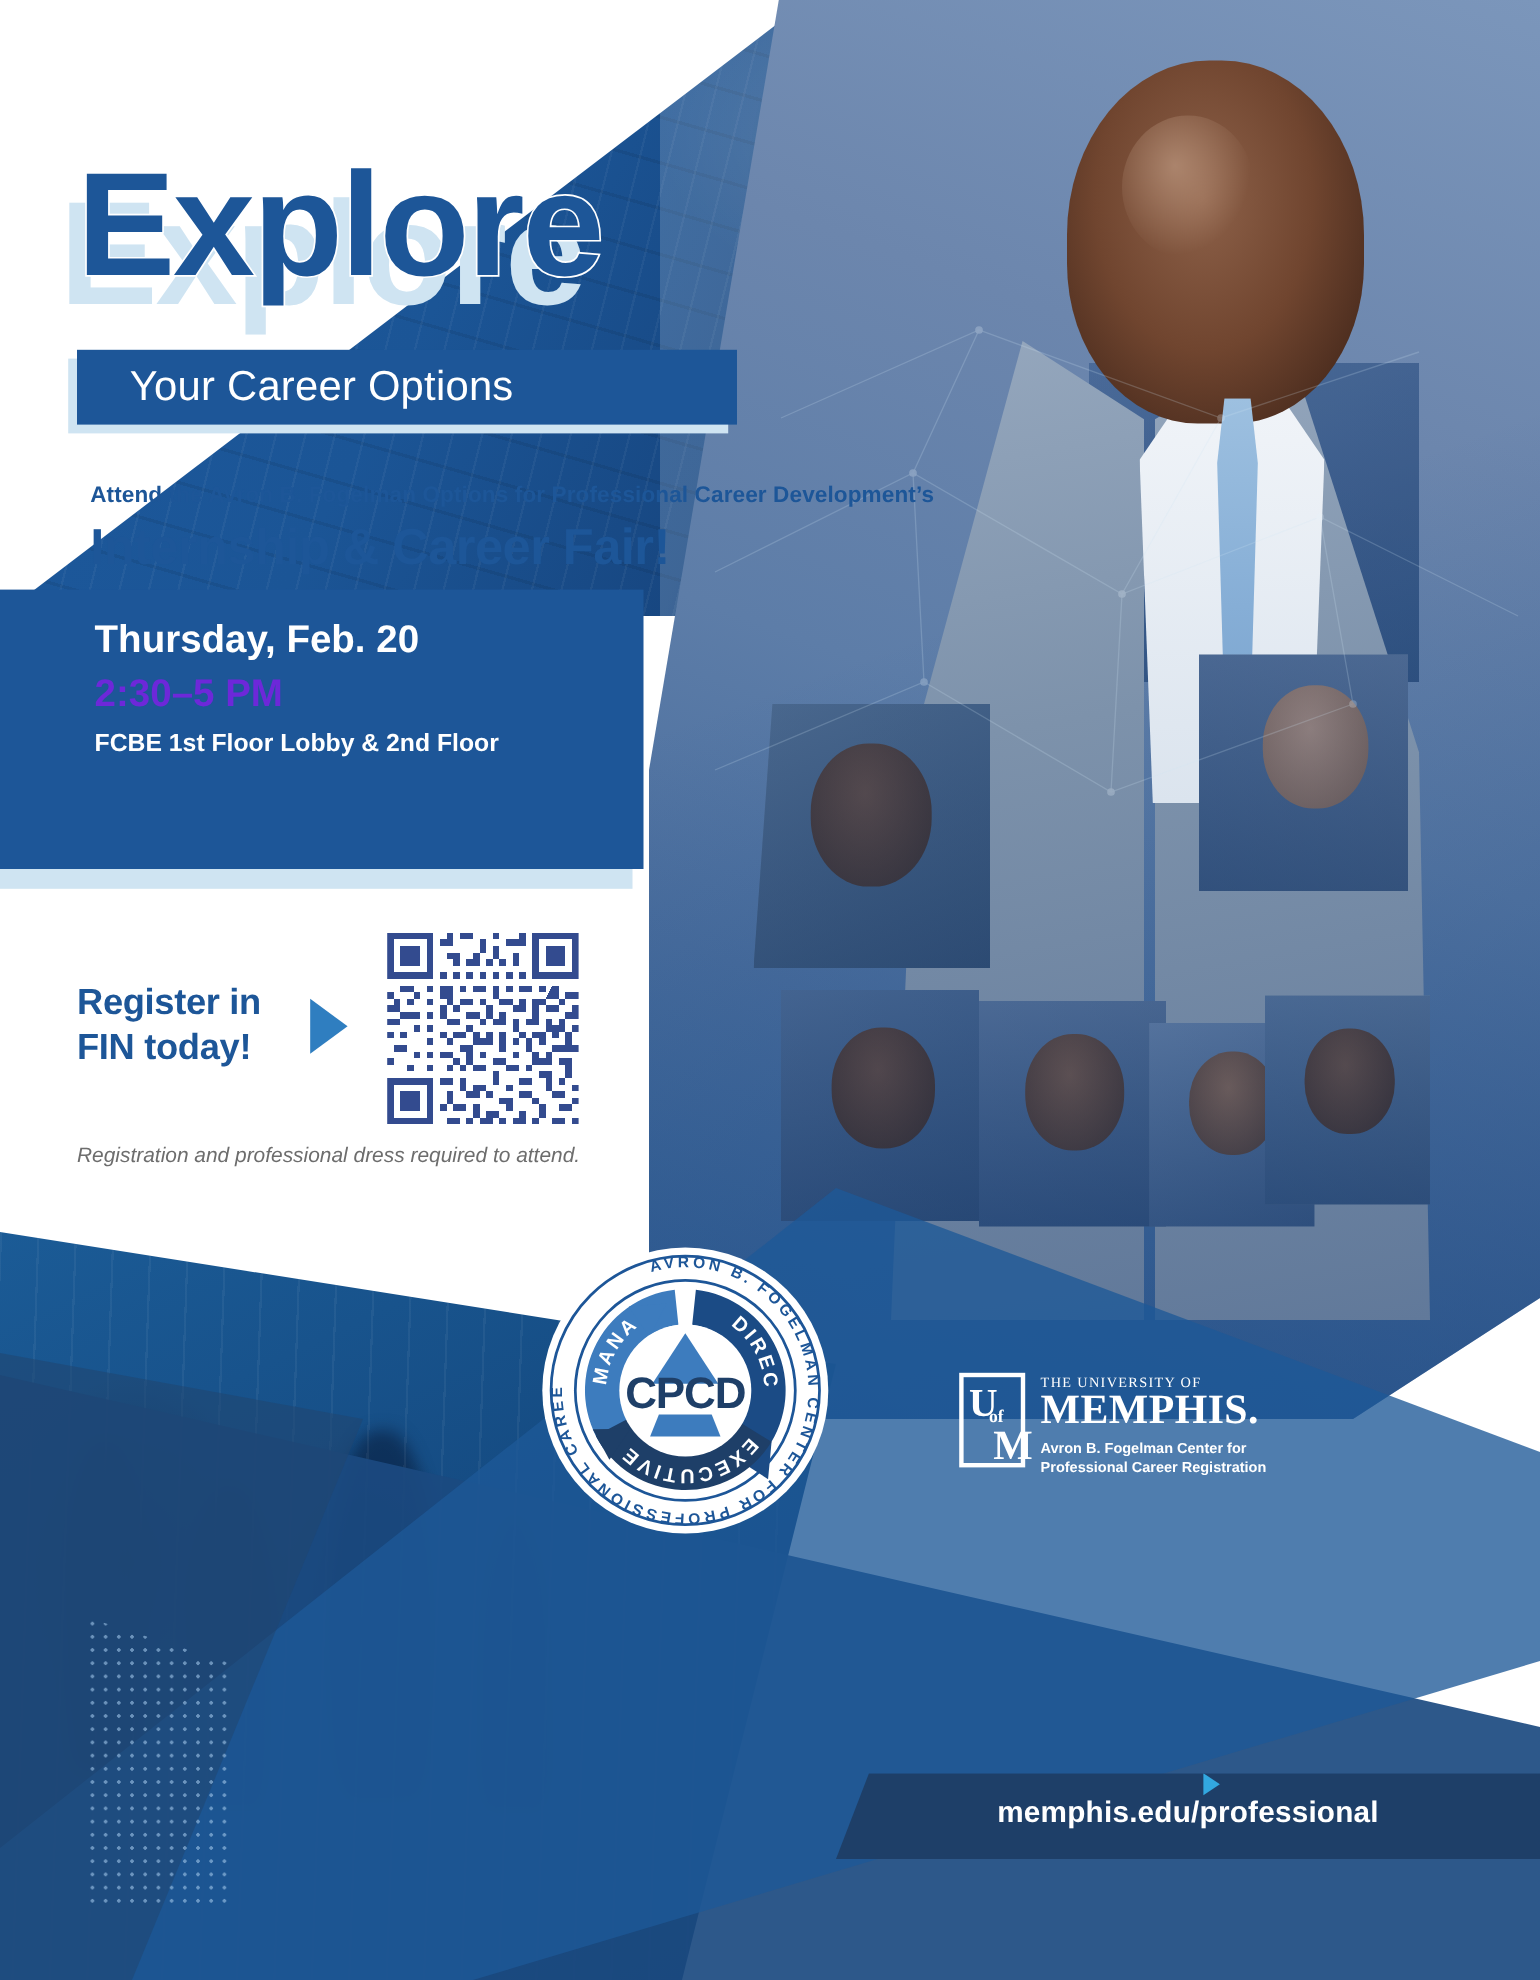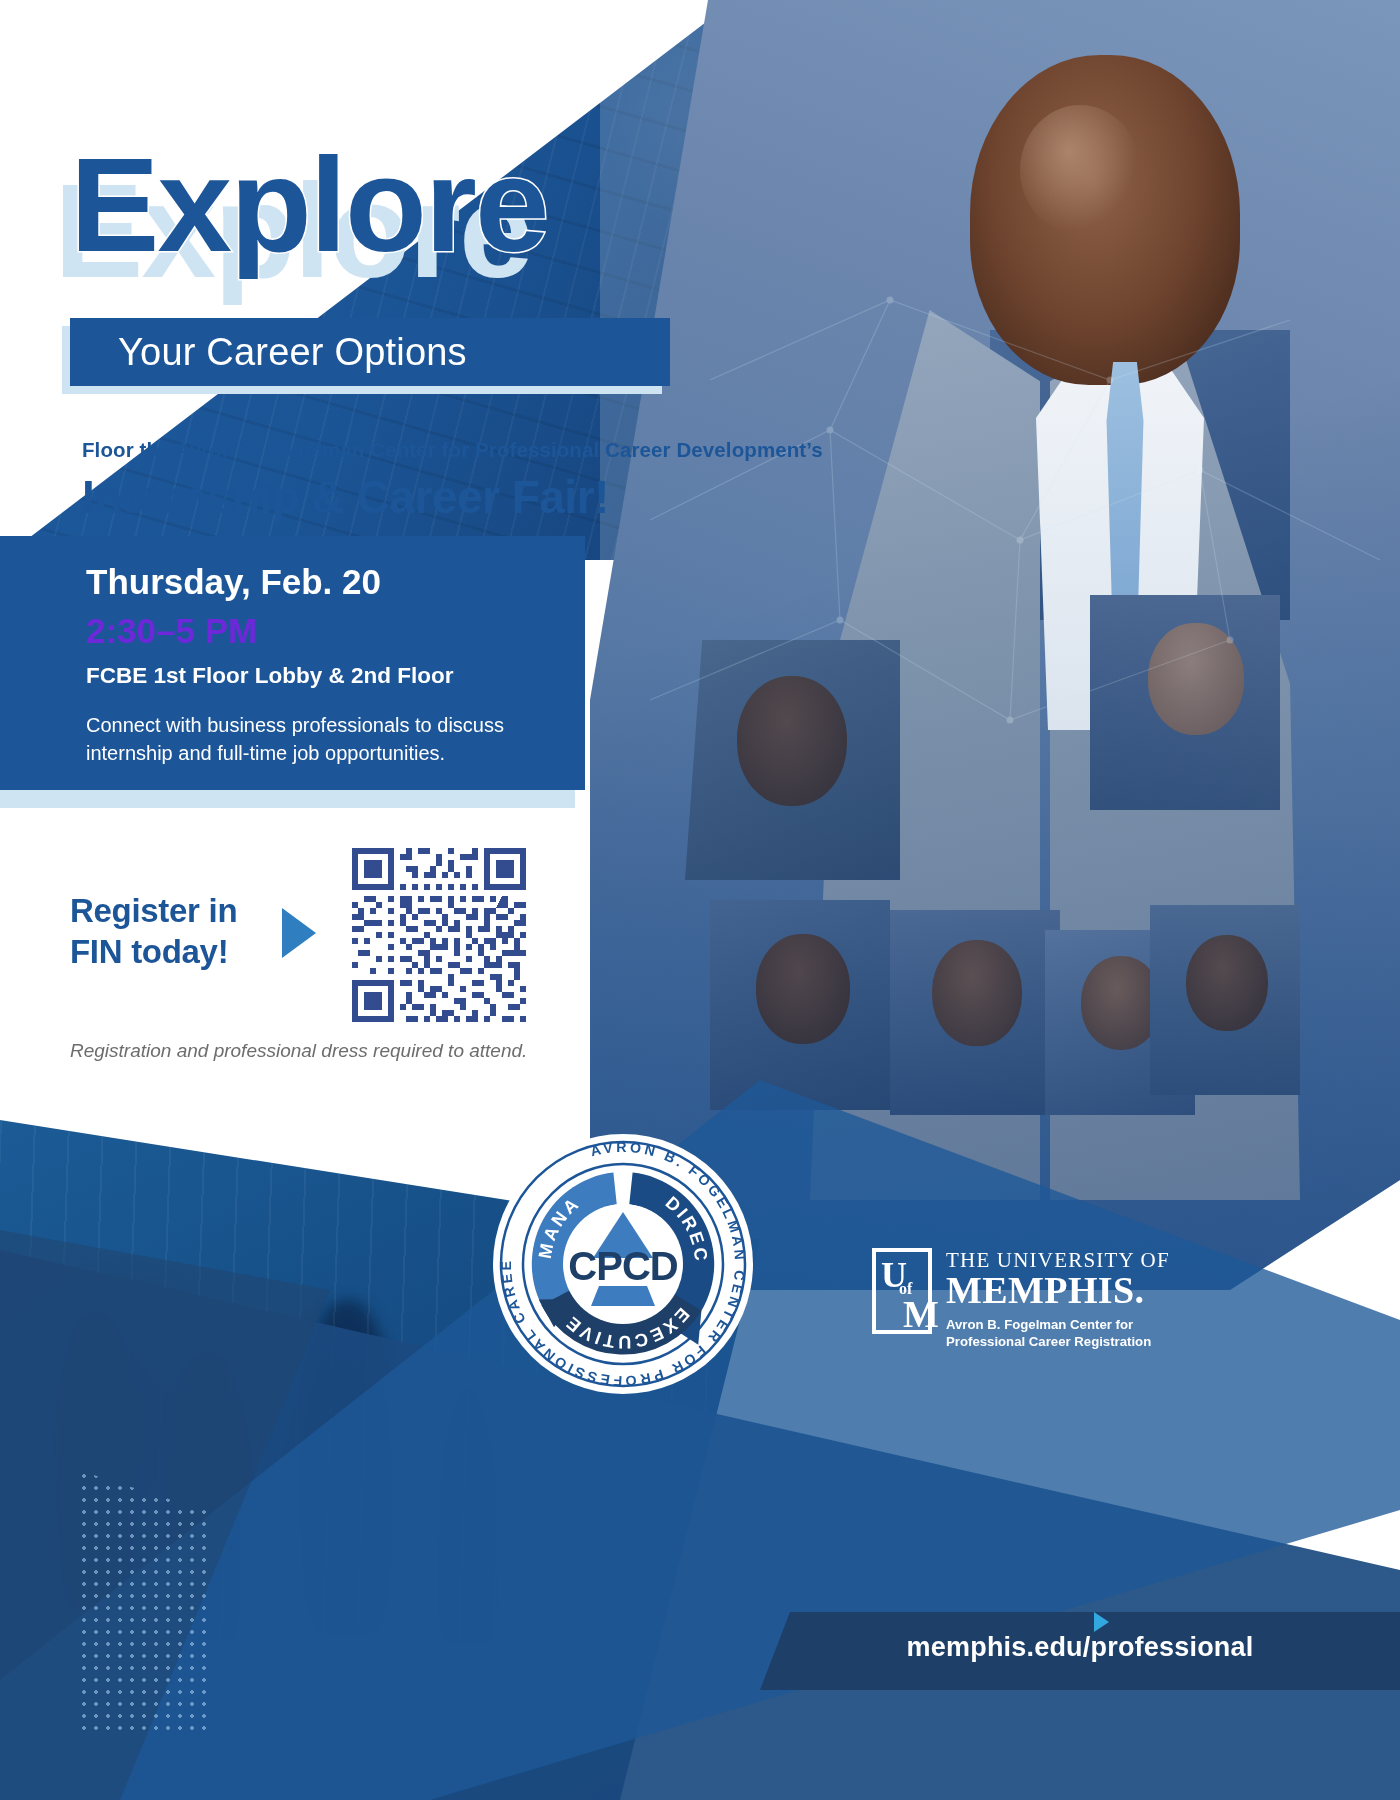--- a/index.html
+++ b/index.html
@@ -254,21 +254,21 @@
   .uofm { position:absolute; left: 872px; top: 1248px; display:flex; align-items: flex-start; }
   .uofm-mark {
     width: 60px; height: 86px; border: 4px solid #fff; background: transparent;
     position: relative; margin-right: 14px; flex: none;
   }
   .uofm-mark .letters {
     position:absolute; inset:0; color:#fff; font-weight: 700;
     font-family: "Liberation Serif", serif;
   }
   .uofm-text { color:#fff; padding-top: 2px; }
-  .uofm-the { font-size: 21px; letter-spacing: 1.2px; font-family:"Liberation Serif", serif; line-height: 1; }
+  .uofm-the { font-size: 13px; letter-spacing: 1.2px; font-family:"Liberation Serif", serif; line-height: 1; }
   .uofm-mem { font-size: 38px; font-weight: 700; letter-spacing: .4px; font-family:"Liberation Serif", serif; line-height: 1.05; }
   .uofm-sub { font-size: 13.2px; font-weight: 700; line-height: 1.3; margin-top: 5px; }
 
   
   .urlbar {
     position:absolute; left: 760px; top: 1612px; width: 640px; height: 78px;
     background: #1e3f68;
     clip-path: polygon(30px 0, 640px 0, 640px 78px, 0 78px);
     display:flex; align-items:center;flex-direction:column;
   }
@@ -362,29 +362,28 @@
     <div class="explore">
       <span class="ghost">Explore</span>
       <span class="main">Explore</span>
     </div>
   </div>
   <div class="subbar-shadow"></div>
   <div class="subbar">
     <span>Your Career Options</span>
   </div>
 
-  <div class="attend">Floor the Avron B. Fogelman Center for Professional Career Development’s</div>
+  <div class="attend">Attend the Avron B. Fogelman Options for Professional Career Development’s</div>
   <div class="fairtitle">Internship &amp; Career Fair!</div>
 
   <div class="infobox"></div>
   <div class="infostrip"></div>
   <div class="ib-date">Thursday, Feb. 20</div>
   <div class="ib-time">2:30–5 PM</div>
   <div class="ib-place">FCBE 1st Floor Lobby &amp; 2nd Floor</div>
-  <div class="ib-desc">Connect with business professionals to discuss internship and full-time job opportunities.</div>
 
   <div class="reg-text">
     <div>Register in</div>
     <div>FIN today!</div>
   </div>
   <div class="reg-arrow"></div>
 
   <div class="qr">
     <svg width="174" height="174" viewBox="0 0 29 29" shape-rendering="crispEdges">
       <rect width="29" height="29" fill="#fff"></rect>

